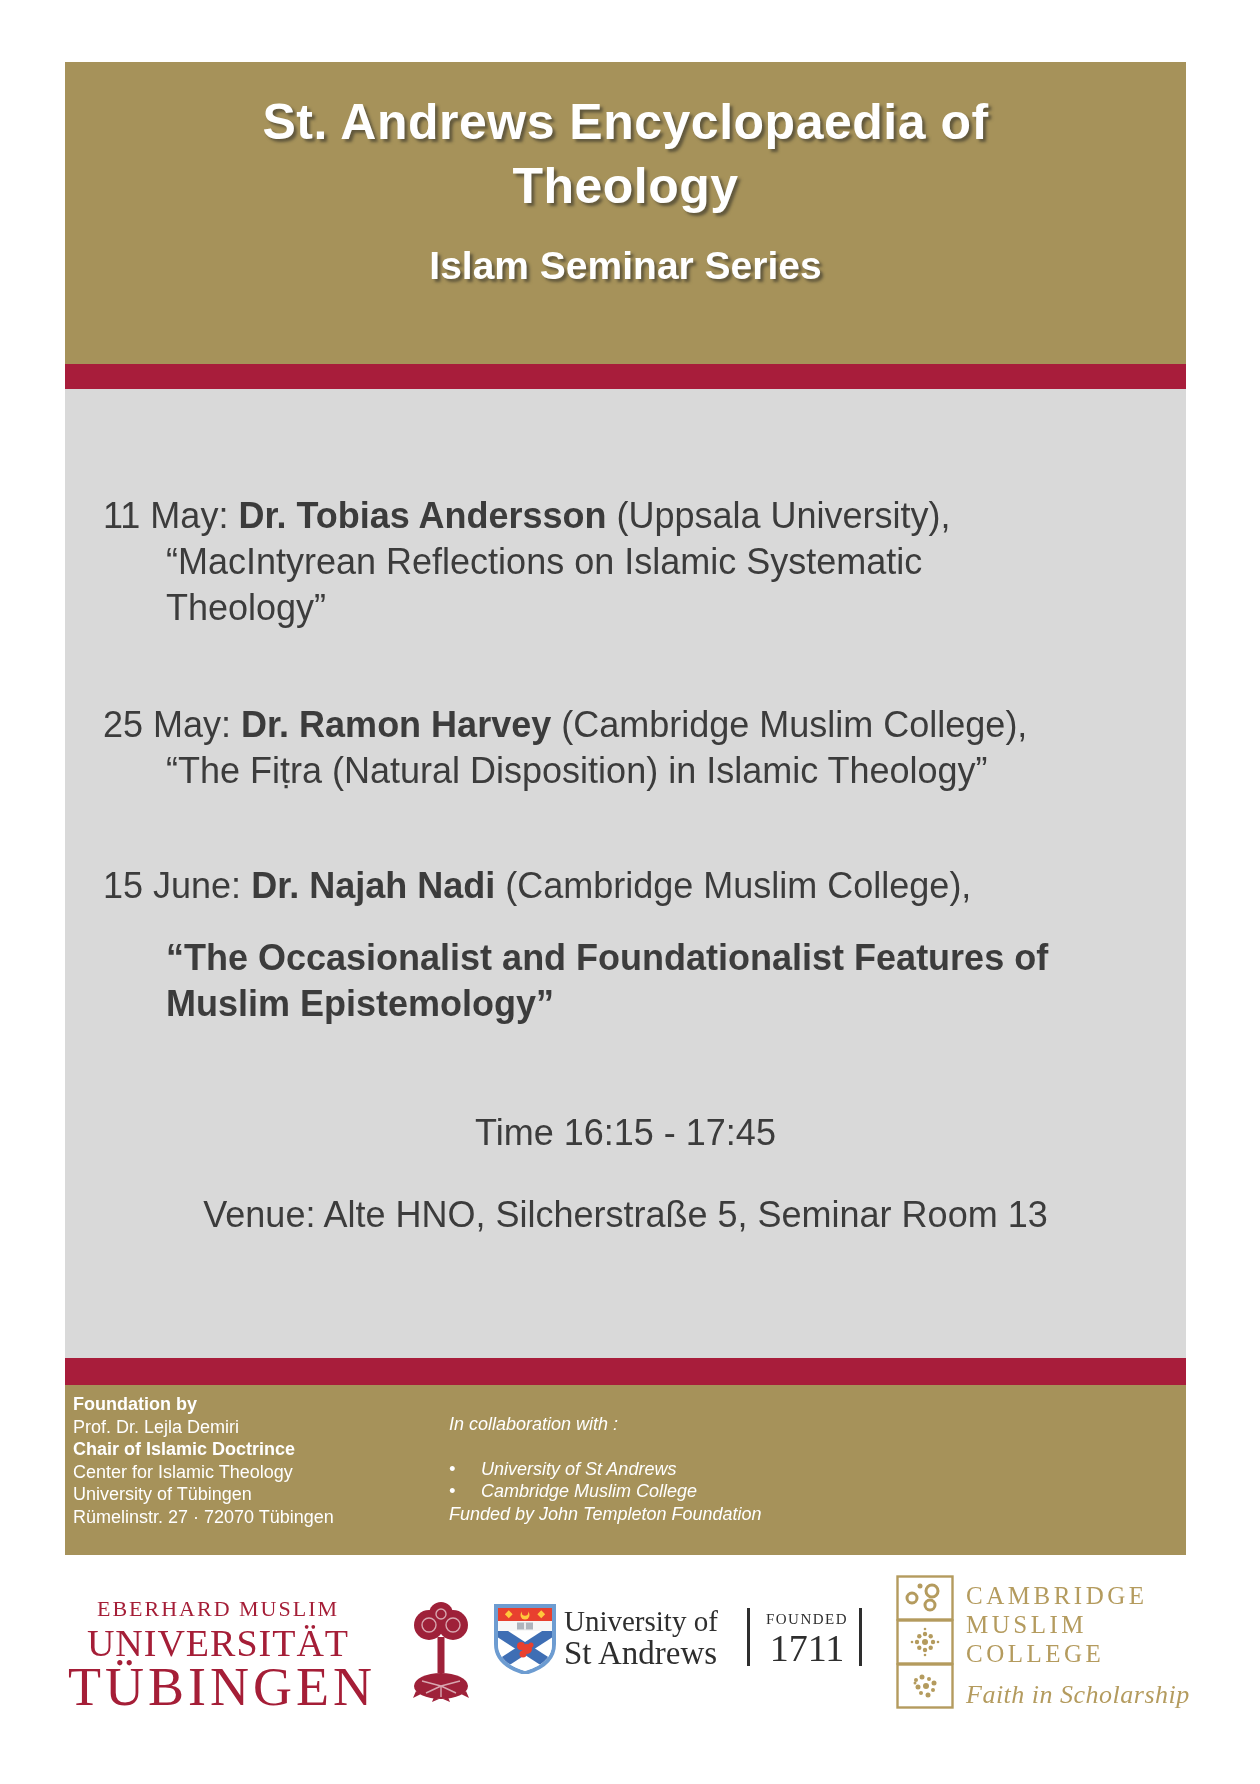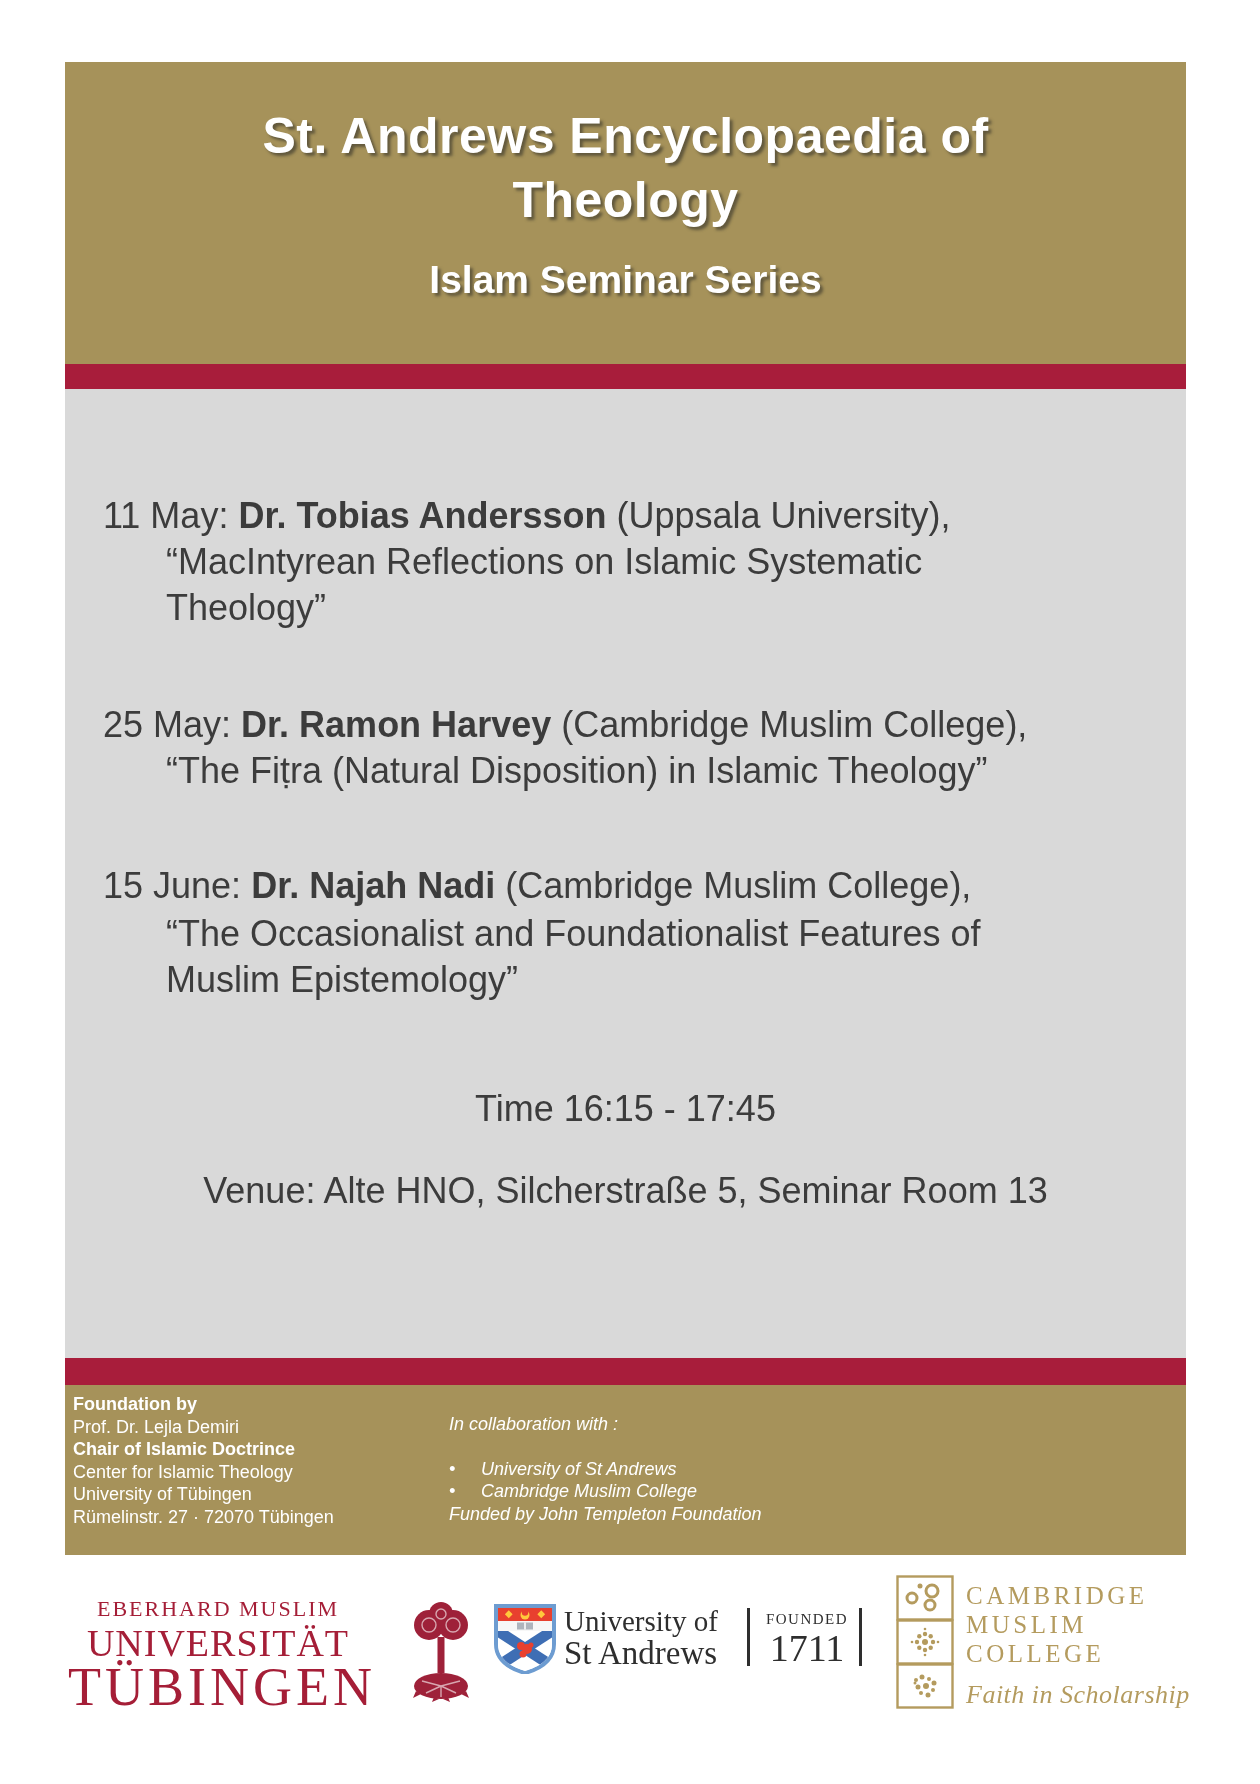--- a/index.html
+++ b/index.html
@@ -8,42 +8,42 @@
     font-family:"Liberation Sans", sans-serif;
     position:relative; overflow:hidden;
   }
   .poster { position:absolute; left:65px; top:62px; width:1121px; }
 
   
   .header {
     background:#A6925A; height:302px; text-align:center; overflow:hidden;
   }
   .title {
-    padding-top:42px; font-size:50px; font-weight:bold; color:#ffffff;
+    padding-top:28px; font-size:50px; font-weight:bold; color:#ffffff;
     line-height:64px; letter-spacing:0.5px;
     text-shadow:3px 3px 3px rgba(85,78,55,0.85);
   }
   .subtitle {
     margin-top:26px; font-size:39px; font-weight:bold; color:#ffffff;
     line-height:44px; text-shadow:3px 3px 3px rgba(85,78,55,0.85);
   }
 
   .stripe  { height:25px; background:#A81D3B; }
   .stripe2 { height:27px; background:#A81D3B; }
 
   
   .content {
     background:#D9D9D9; height:969px; box-sizing:border-box;
     padding-top:104px; font-size:36px; line-height:46px; color:#3c3c3c;
   }
   .seminar-line1 { margin-left:38px; white-space:nowrap; }
   .seminar-quote { margin-left:101px; }
   .sem-2 { margin-top:71px; }
   .sem-3 { margin-top:69px; }
-  .sem-3 .seminar-quote { margin-top:2px; }
+  .sem-3 .seminar-quote { margin-top:26px;font-weight:bold; }
   .speaker { font-weight:bold; }
   .time-line  { text-align:center; margin-top:83px; }
   .venue-line { text-align:center; margin-top:36px; }
 
   
   .footer {
     background:#A6925A; height:170px; position:relative;
     color:#ffffff; font-size:18px; line-height:22.5px;
   }
   .footer-left  { position:absolute; left:8px;   top:8px; }

